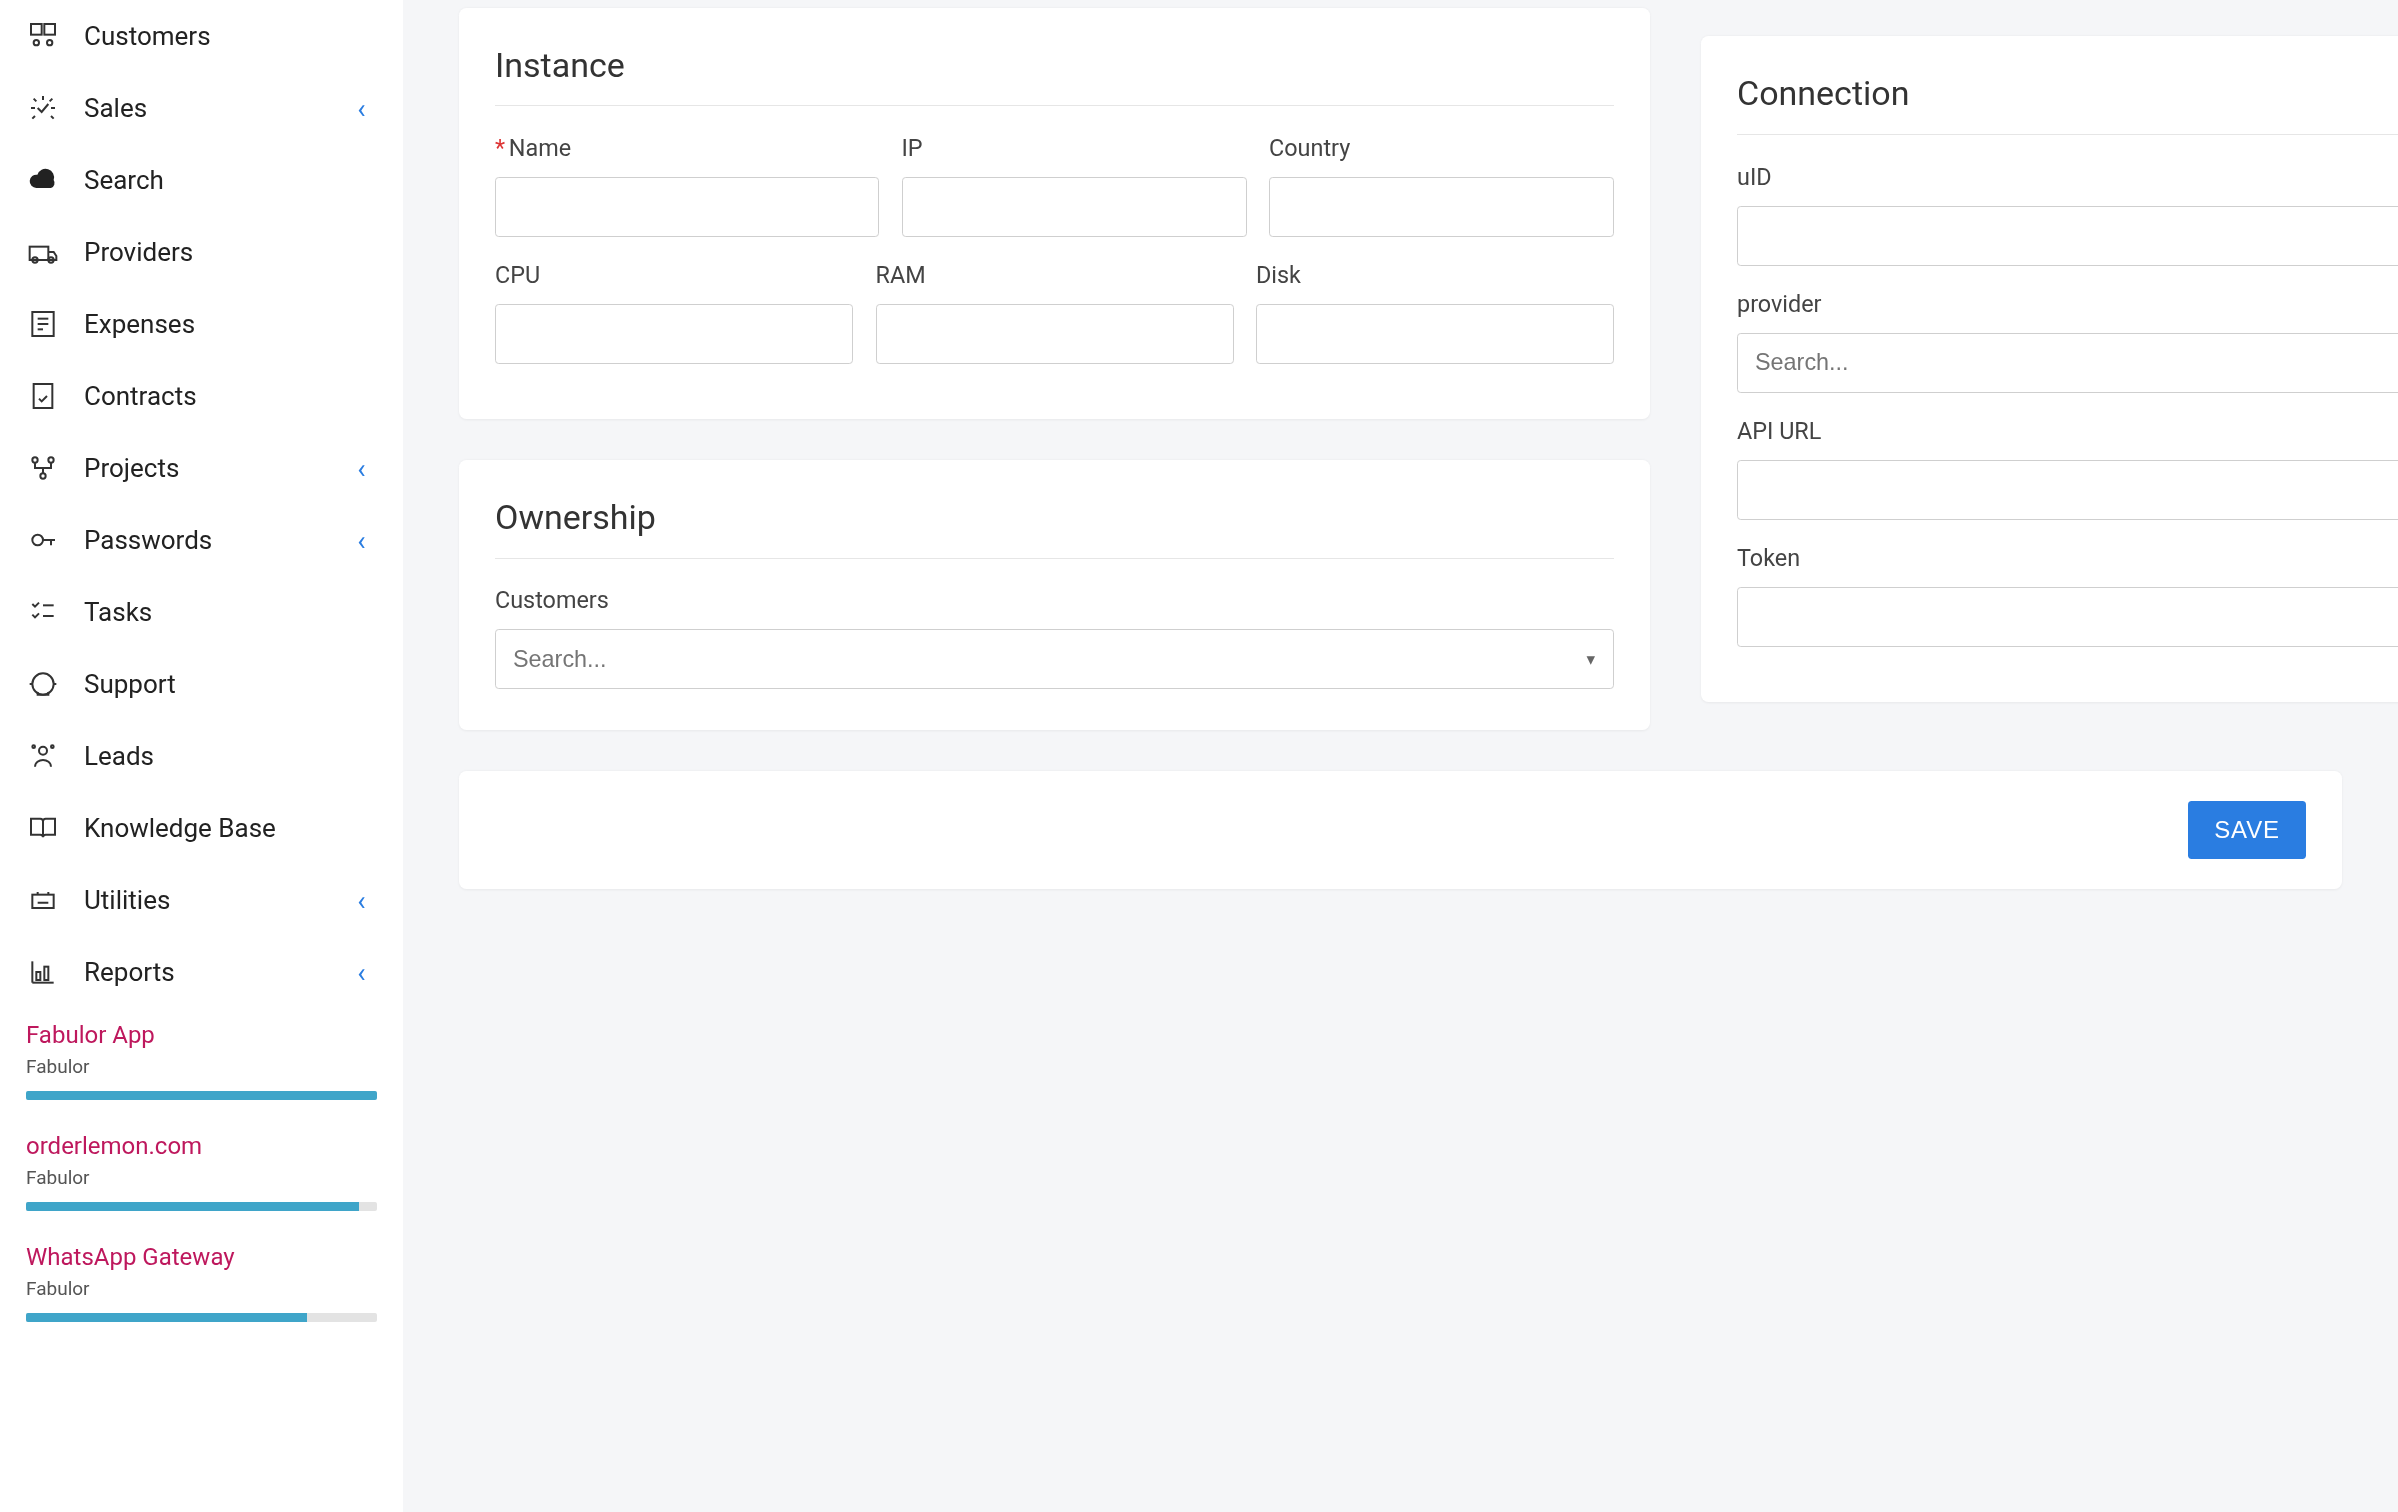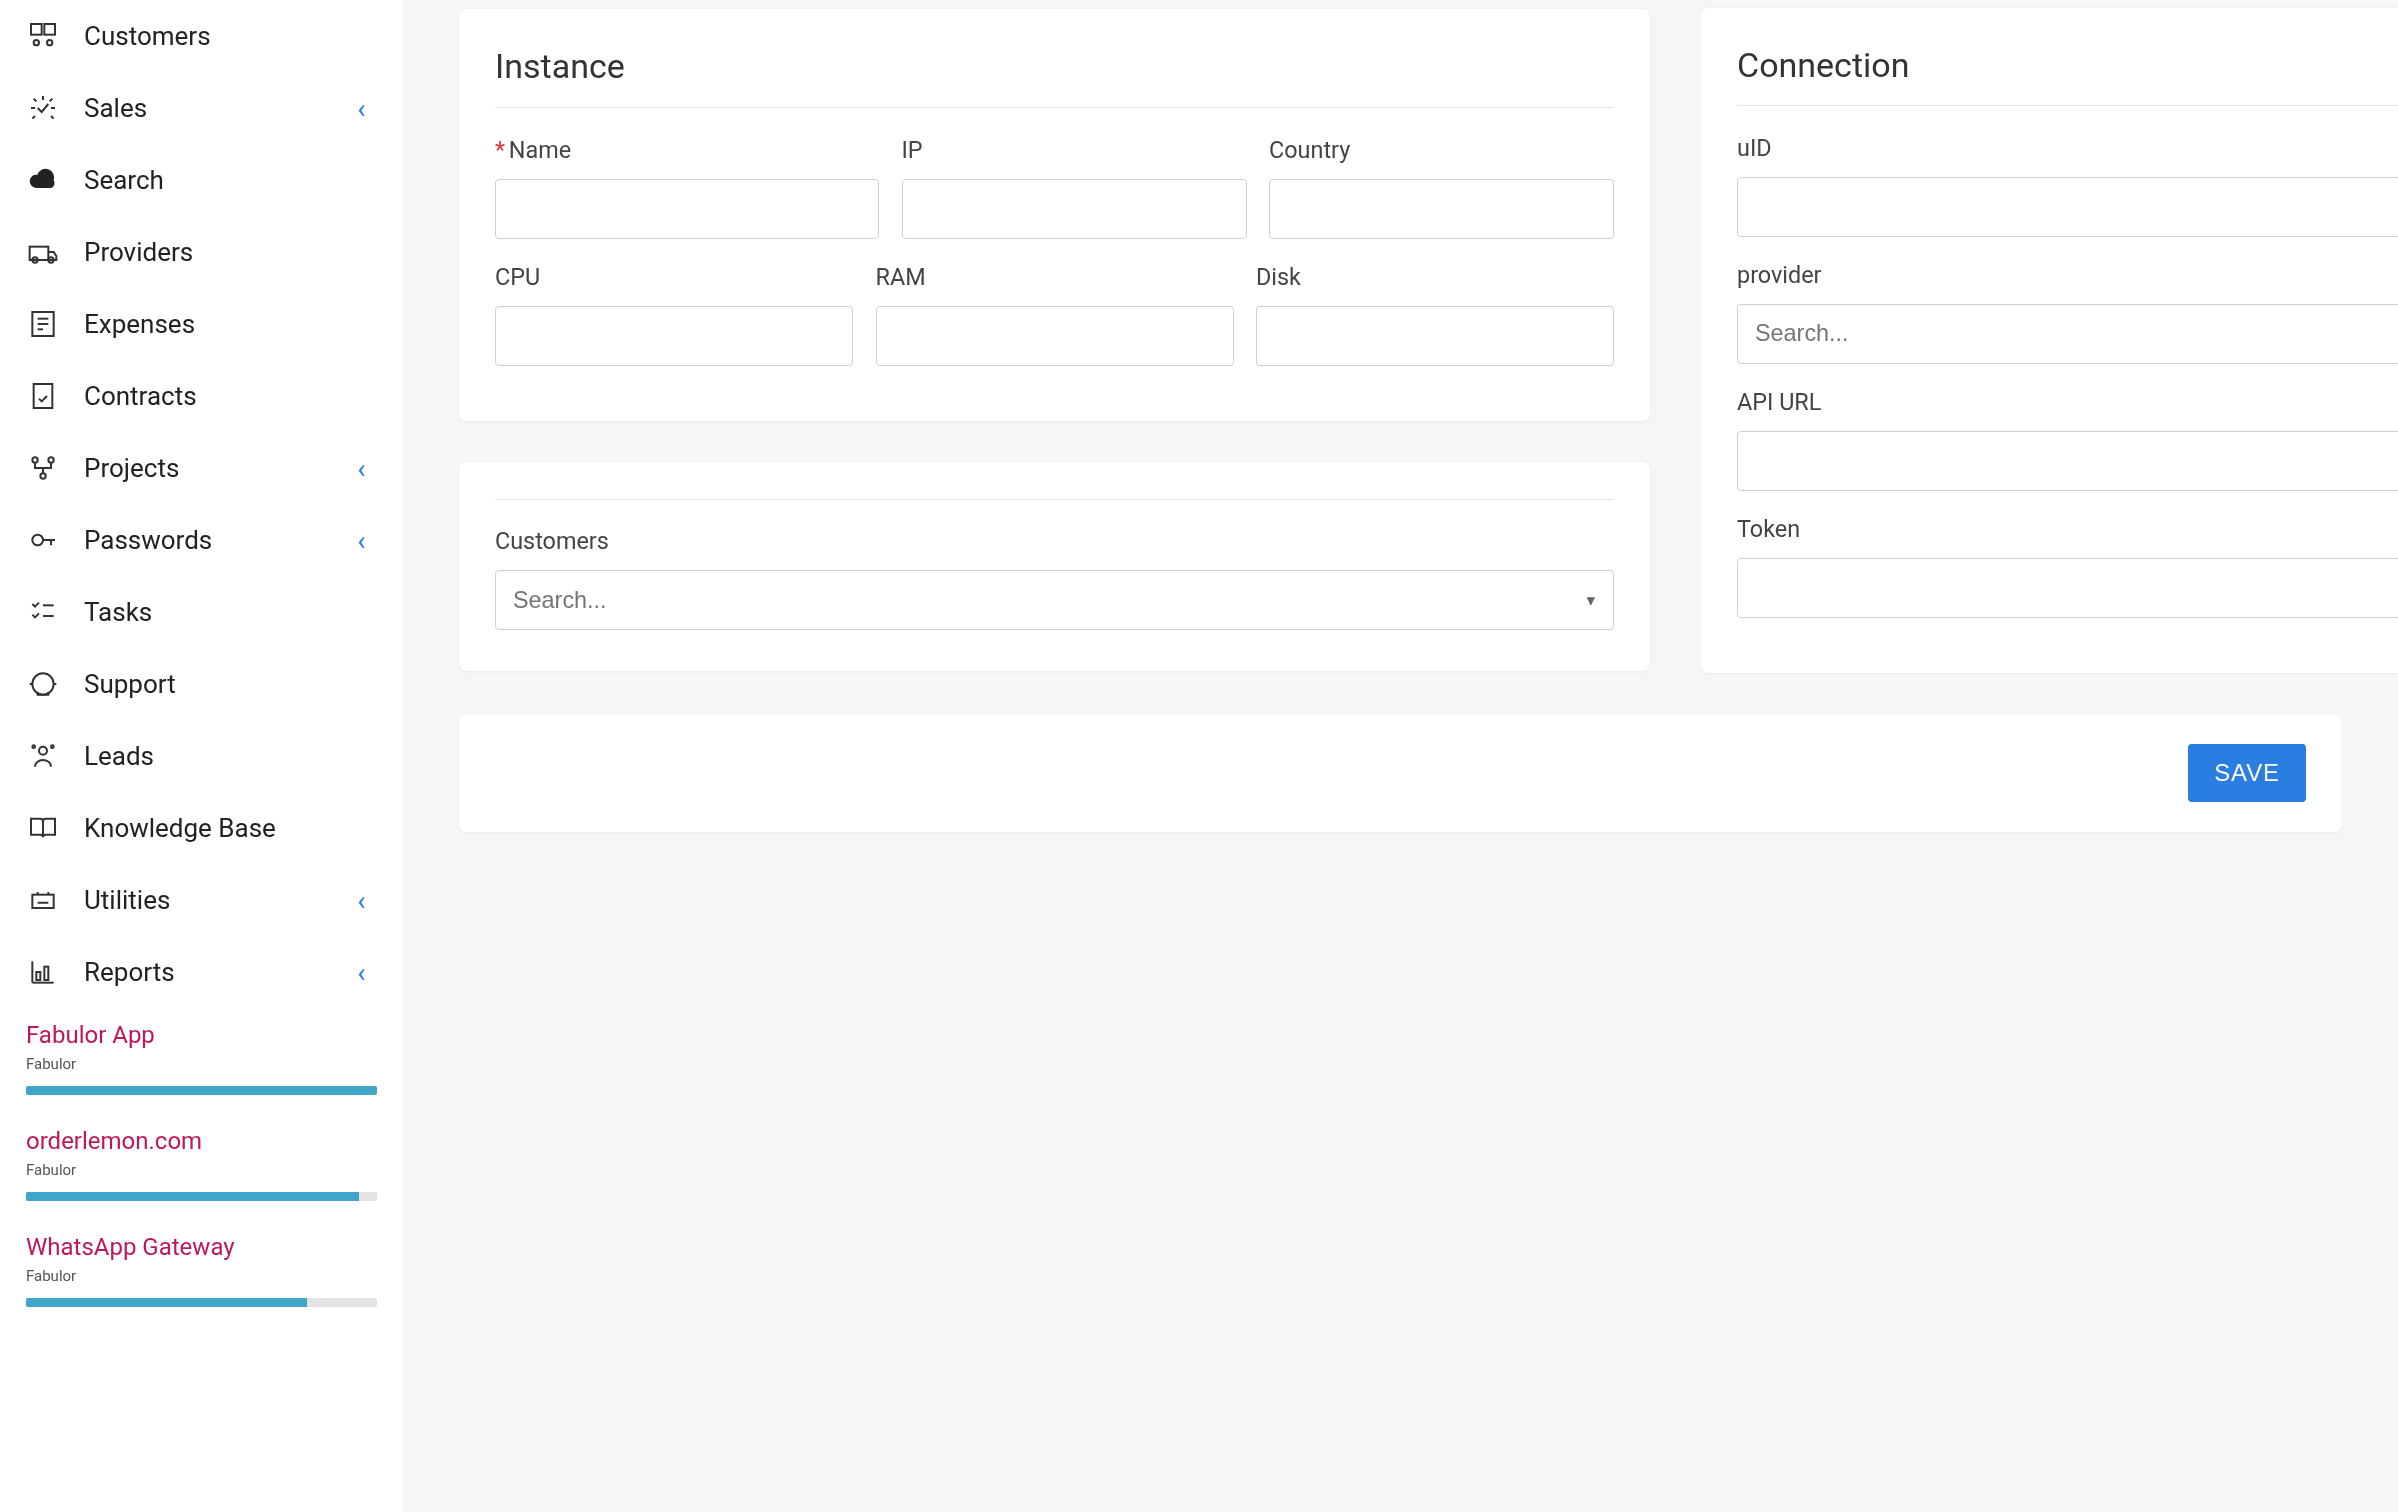--- a/index.html
+++ b/index.html
@@ -72,21 +72,21 @@
 
 .project-block {
   padding: 13px 26px 0 26px;
 }
 .project-title {
   font-size: 24px;
   color: #be185d;
   margin-bottom: 5.6px;
 }
 .project-sub {
-  font-size: 15px;
+  font-size: 19px;
   color: #555;
   margin-bottom: 13px;
 }
 .project-bar {
   height: 9.4px;
   background: #e3e3e3;
   border-radius: 1.9px;
   overflow: hidden;
   margin-bottom: 19px;
 }
@@ -391,20 +391,21 @@
               <input class="form-input" value="" style="">
             </div>
             <div class="form-field" style="flex:1">
               <label class="form-label">Disk</label>
               <input class="form-input" value="" style="">
             </div>
           </div>
         </section>
 
         <section class="card">
+          <h2 class="card-title">Ownership</h2>
           <div class="card-divider"></div>
 
           <div class="form-field">
             <label class="form-label">Customers</label>
             <div class="select-wrap">
               <input class="form-input select-placeholder" readonly="" style="width: 100%; cursor: pointer;" placeholder="Search...">
               <span class="select-caret">▾</span>
             </div>
           </div>
         </section>

